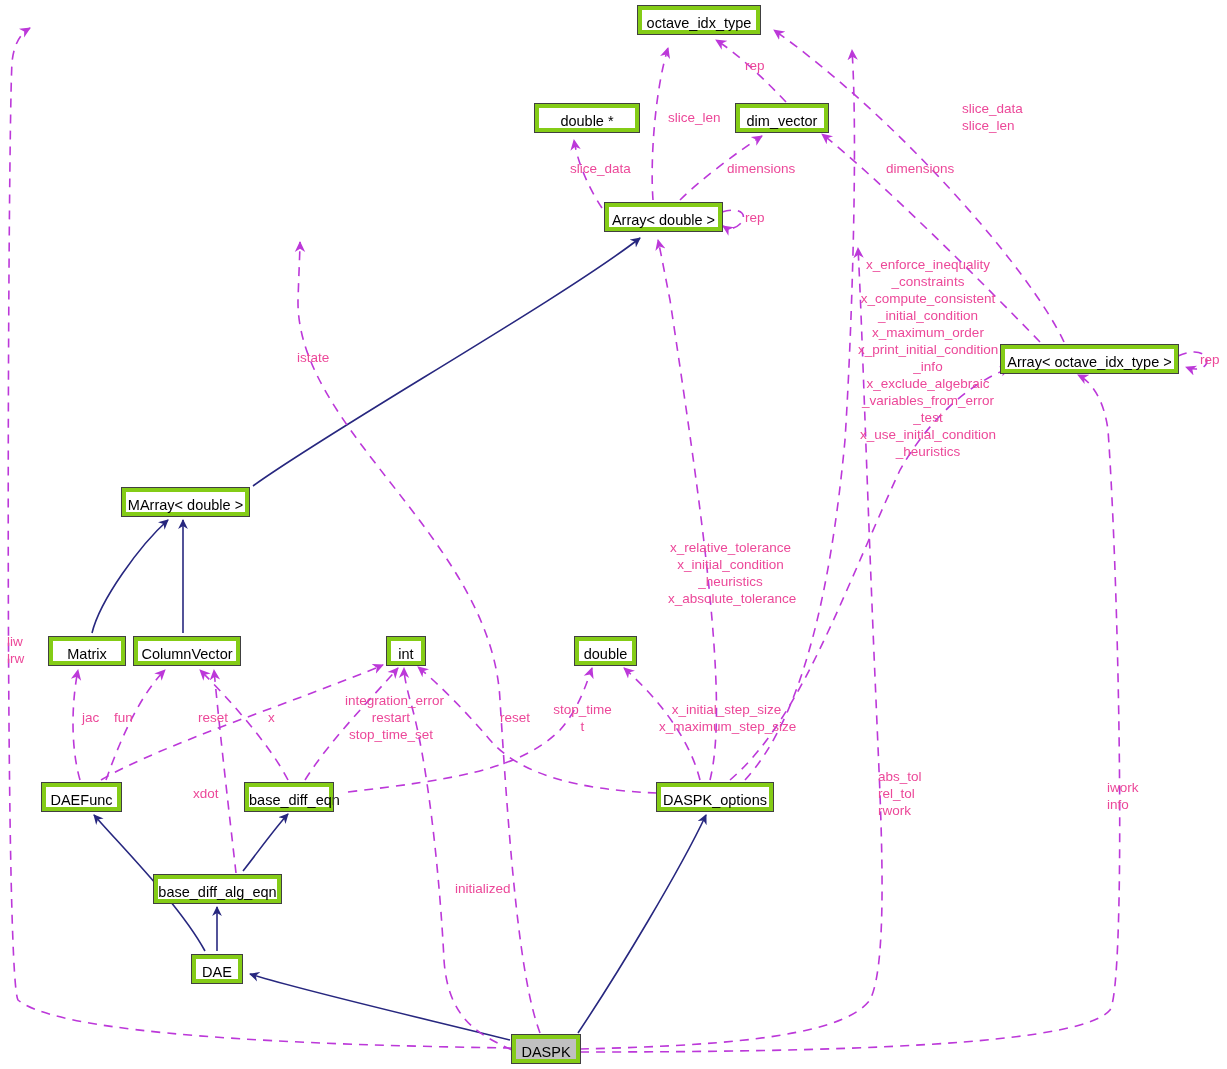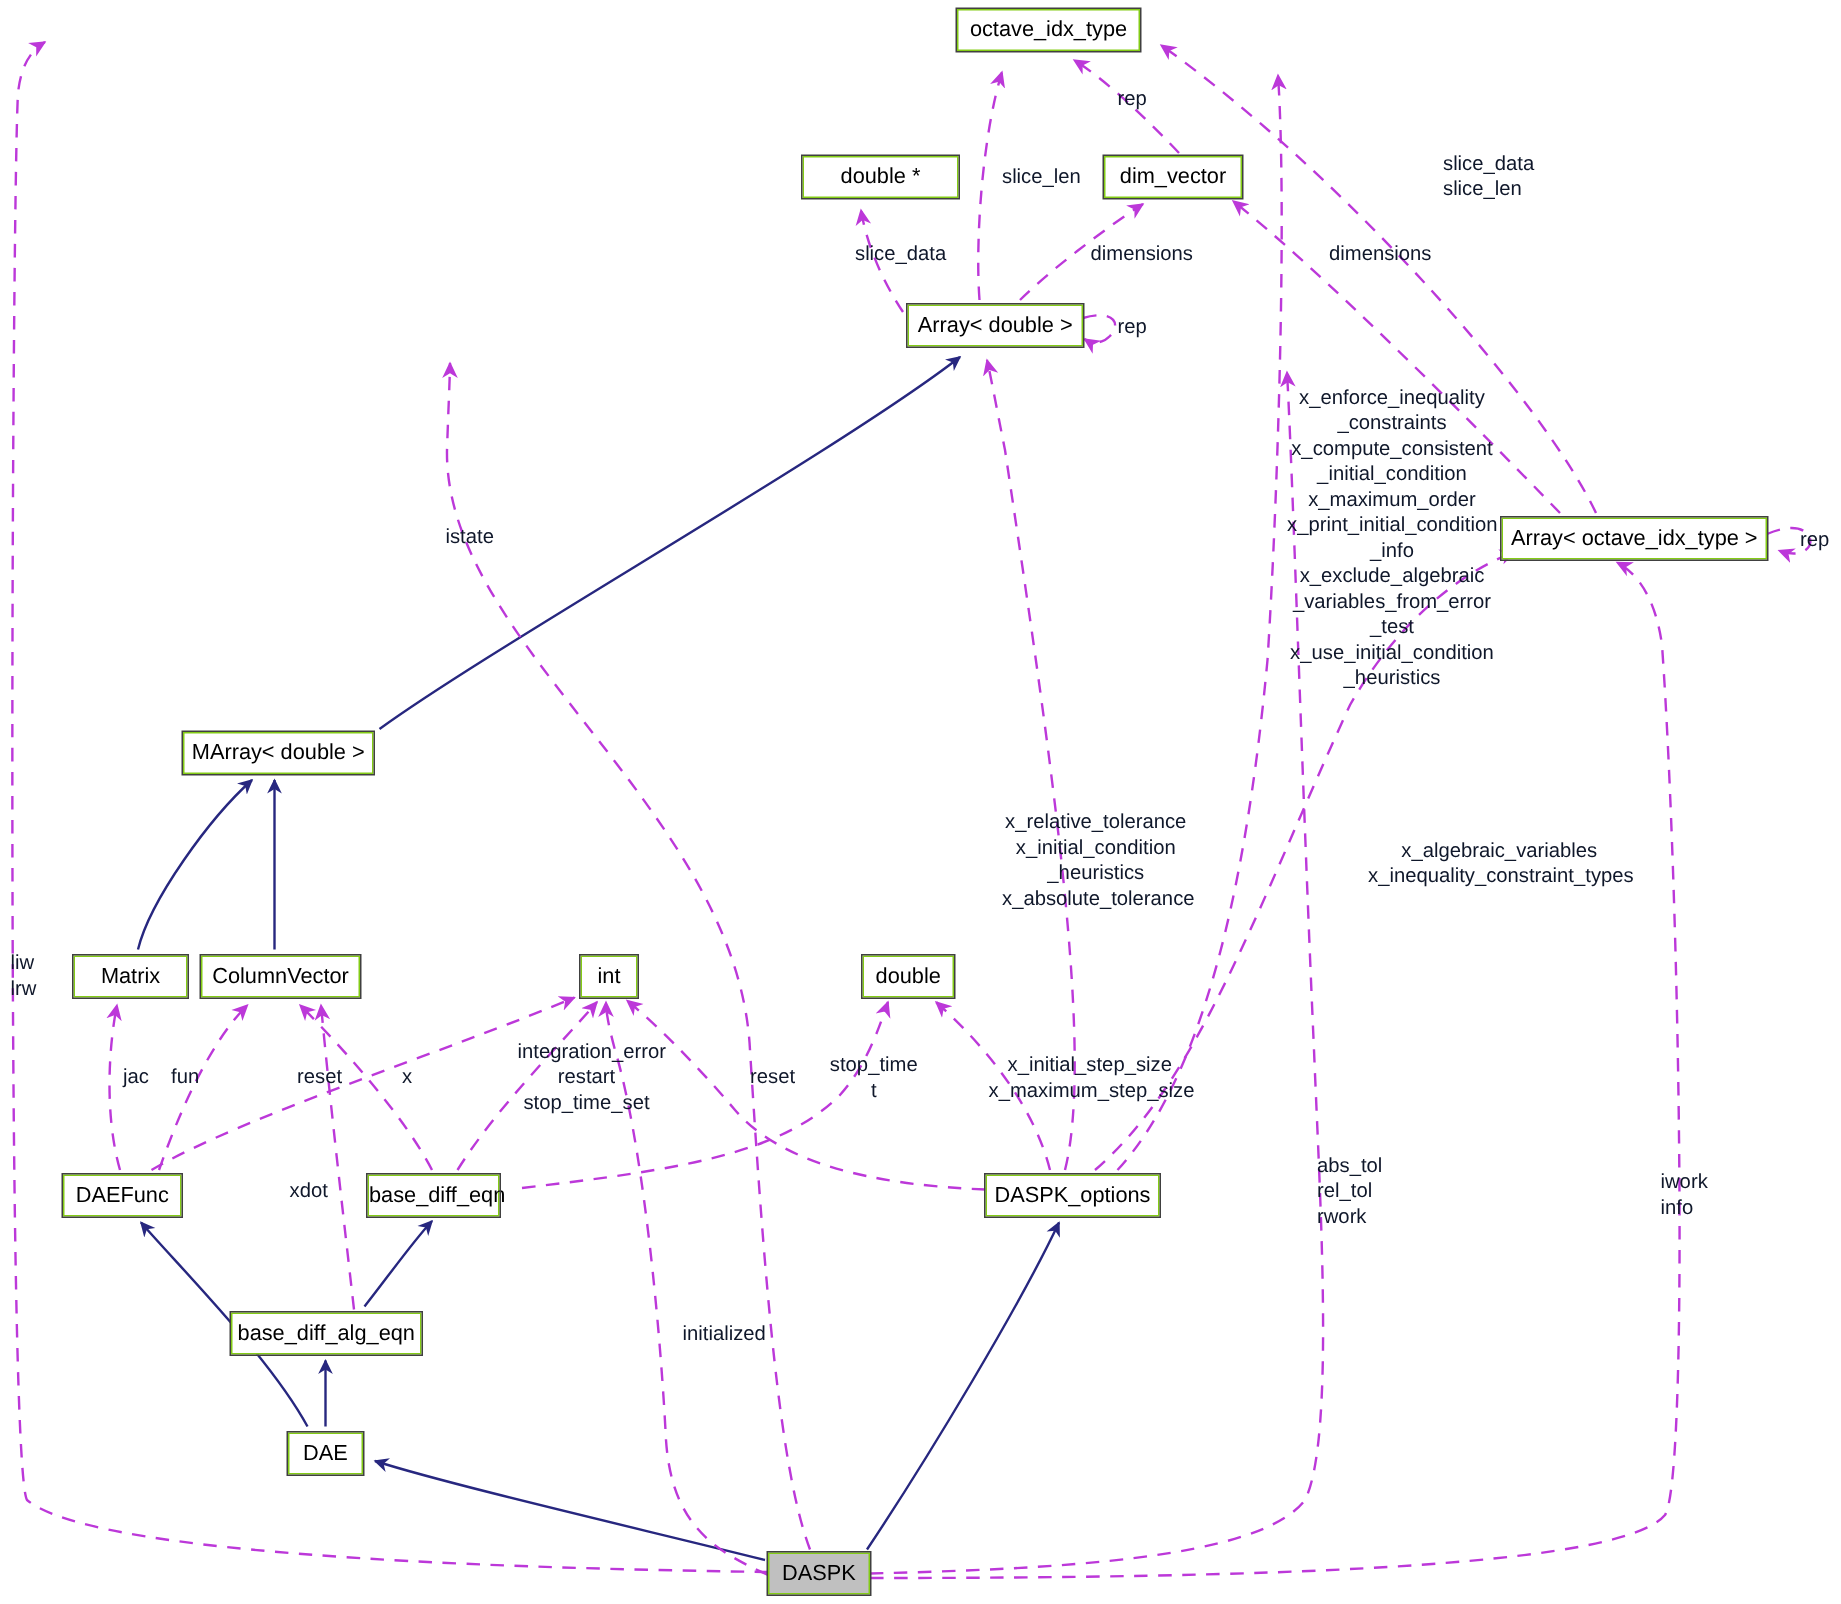--- a/index.html
+++ b/index.html
@@ -2,36 +2,36 @@
 <html><head>
 <meta charset="utf-8">
 <style>
   html,body{margin:0;padding:0;background:#ffffff;}
   body{font-family:"Liberation Sans","DejaVu Sans",sans-serif;}
   #canvas{position:relative;width:1227px;height:1069px;overflow:hidden;background:#fff;}
   svg#edges{position:absolute;left:0;top:0;width:1227px;height:1069px;}
   .node{
     position:absolute;
     box-sizing:border-box;
-    border:1px solid #84cc16;
+    border:4px solid #84cc16;
     outline:1px solid #404040;
     background:#ffffff;
     color:#000000;
     font-size:14.5px;
     line-height:26px;
     text-align:center;
     white-space:nowrap;
     height:28px;
   }
   .node.current{background:#c0c0c0;font-weight:400;}
   .elabel{
     position:absolute;
     font-size:13.5px;
     line-height:17px;
-    color:#0f172a;
+    color:#ec4899;
     white-space:pre;
     text-align:center;
   }
   .elabel.left{text-align:left;}
 </style>
 </head>
 <body>
 
 <div id="canvas">
 
@@ -121,22 +121,20 @@
 _info
 x_exclude_algebraic
 _variables_from_error
 _test
 x_use_initial_condition
 _heuristics</div>
   <div class="elabel" style="left:668px;top:539px;width:125px;">x_relative_tolerance
 x_initial_condition
 _heuristics
 x_absolute_tolerance</div>
-  <div class="elabel" style="left:912px;top:558px;width:175px;">x_algebraic_variables
-x_inequality_constraint_types</div>
   <div class="elabel left" style="left:7px;top:633px;">liw
 lrw</div>
   <div class="elabel left" style="left:64px;top:709px;padding-left:18px;">jac</div>
   <div class="elabel left" style="left:114px;top:709px;">fun</div>
   <div class="elabel left" style="left:198px;top:709px;">reset</div>
   <div class="elabel left" style="left:268px;top:709px;">x</div>
   <div class="elabel" style="left:345px;top:692px;width:92px;">integration_error
 restart
 stop_time_set</div>
   <div class="elabel left" style="left:500px;top:709px;">reset</div>

